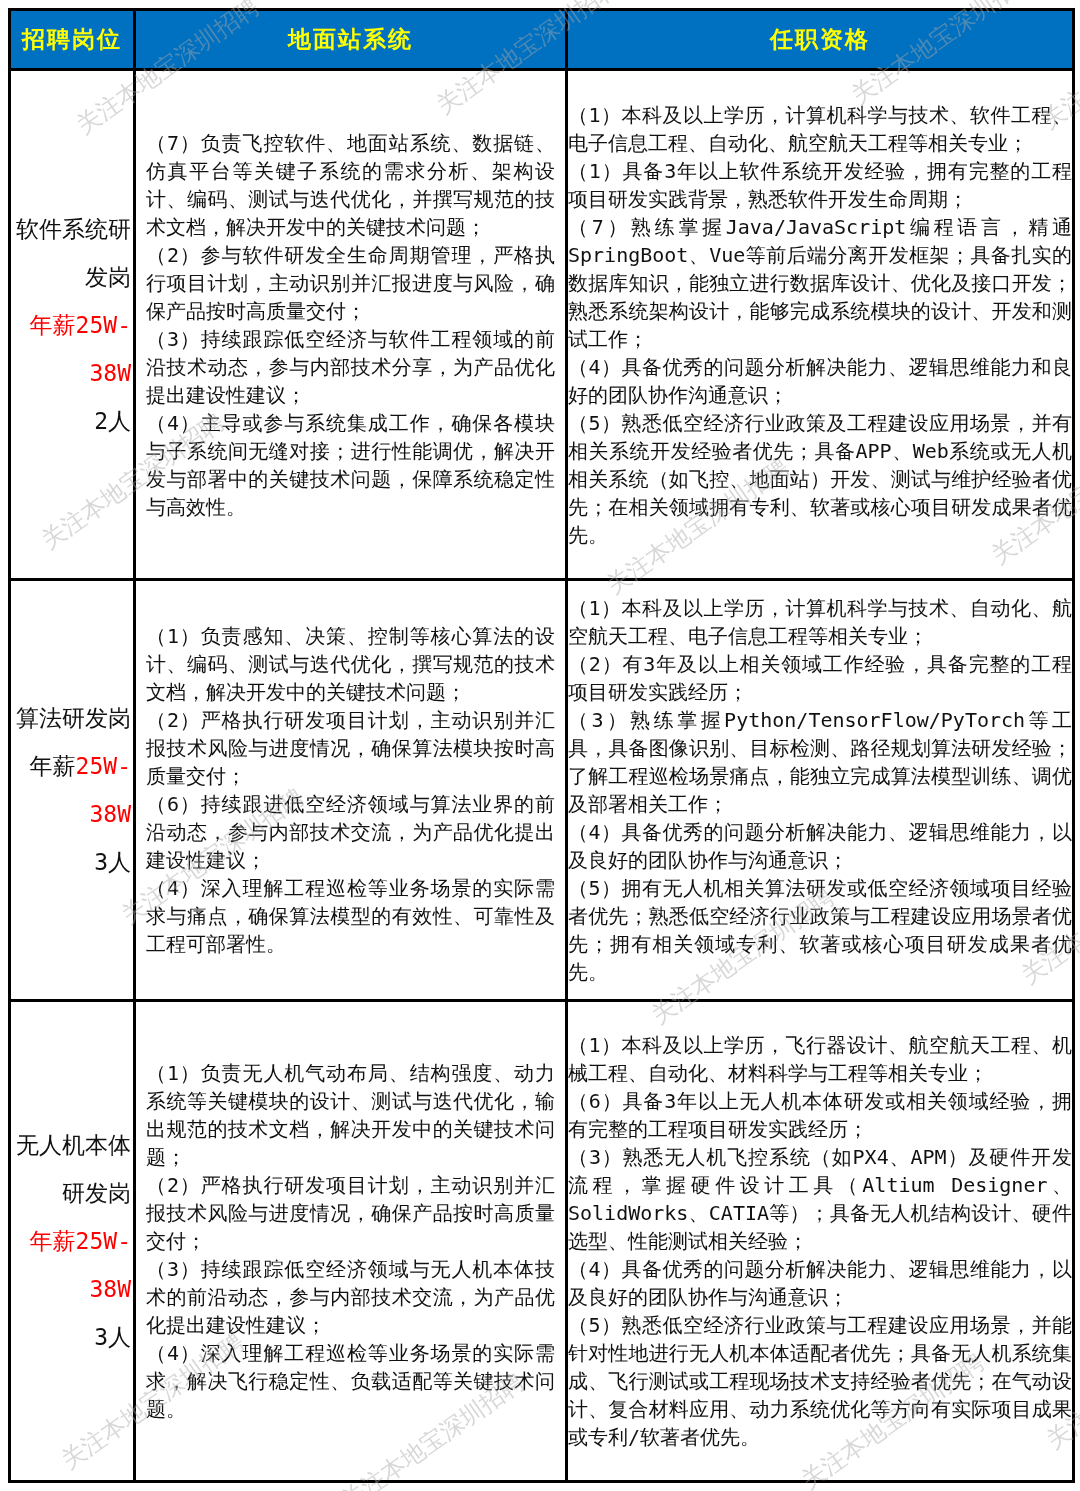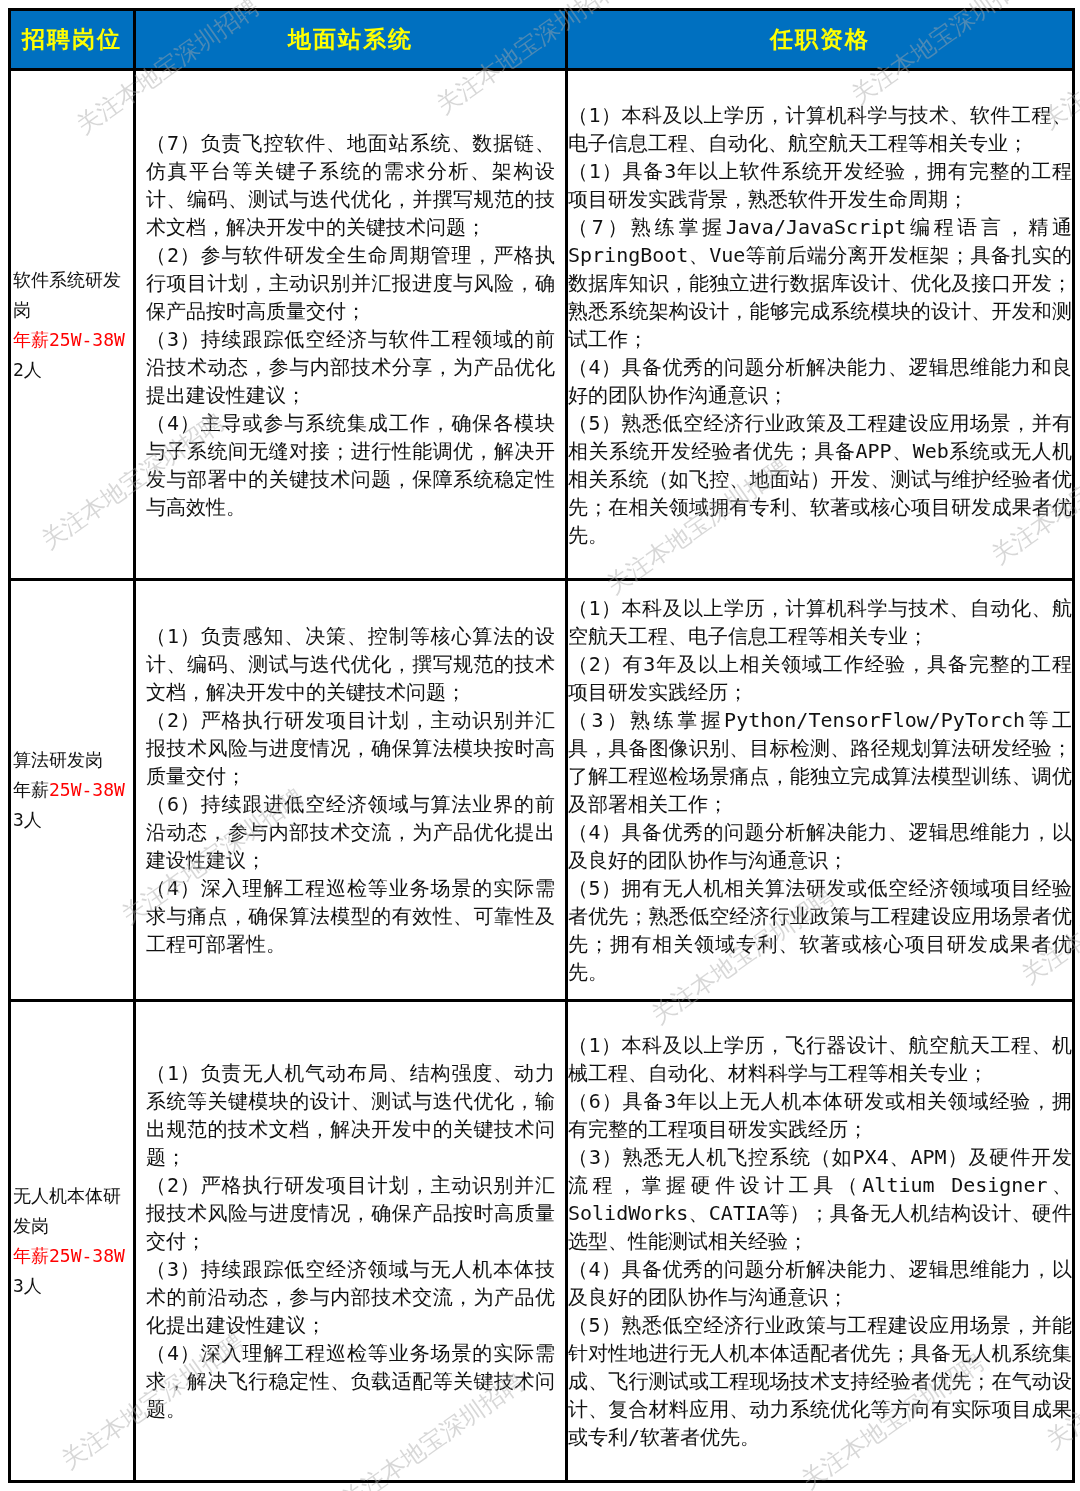--- a/index.html
+++ b/index.html
@@ -30,24 +30,24 @@
     text-align:center;
     letter-spacing:2px;
     font-family:"DejaVu Sans", sans-serif;
   }
   td{
     color:#111111;
     font-size:20px;
     font-family:"DejaVu Sans Mono","DejaVu Sans", monospace;
   }
   td.pos{
-    text-align:left;
+    text-align:right;
     vertical-align:middle;
-    font-size:18px;
-    line-height:30px;
+    font-size:23px;
+    line-height:48px;
     padding:4px 2px;
   }
   td.pos .salary-red{color:#FF0000;}
   td.duties, td.quals{
     vertical-align:middle;
     padding:6px 10px;
     line-height:28px;
     text-align:justify;
     text-justify:inter-ideograph;
   }

